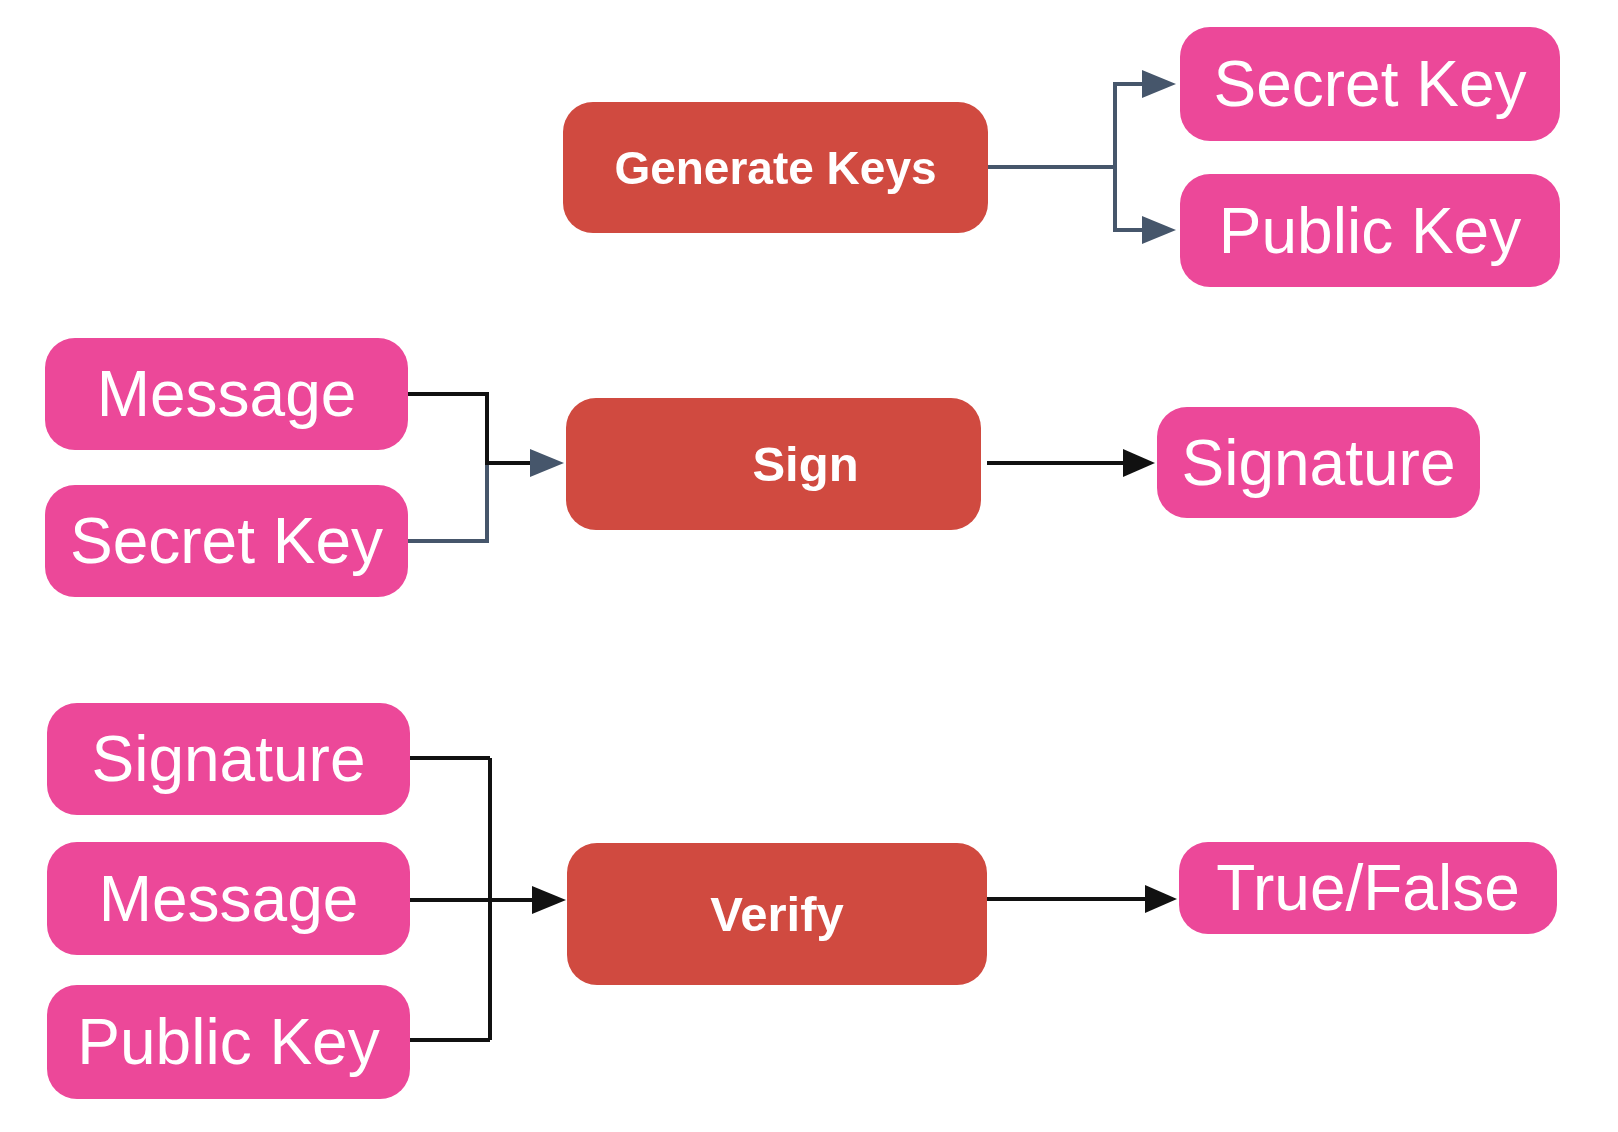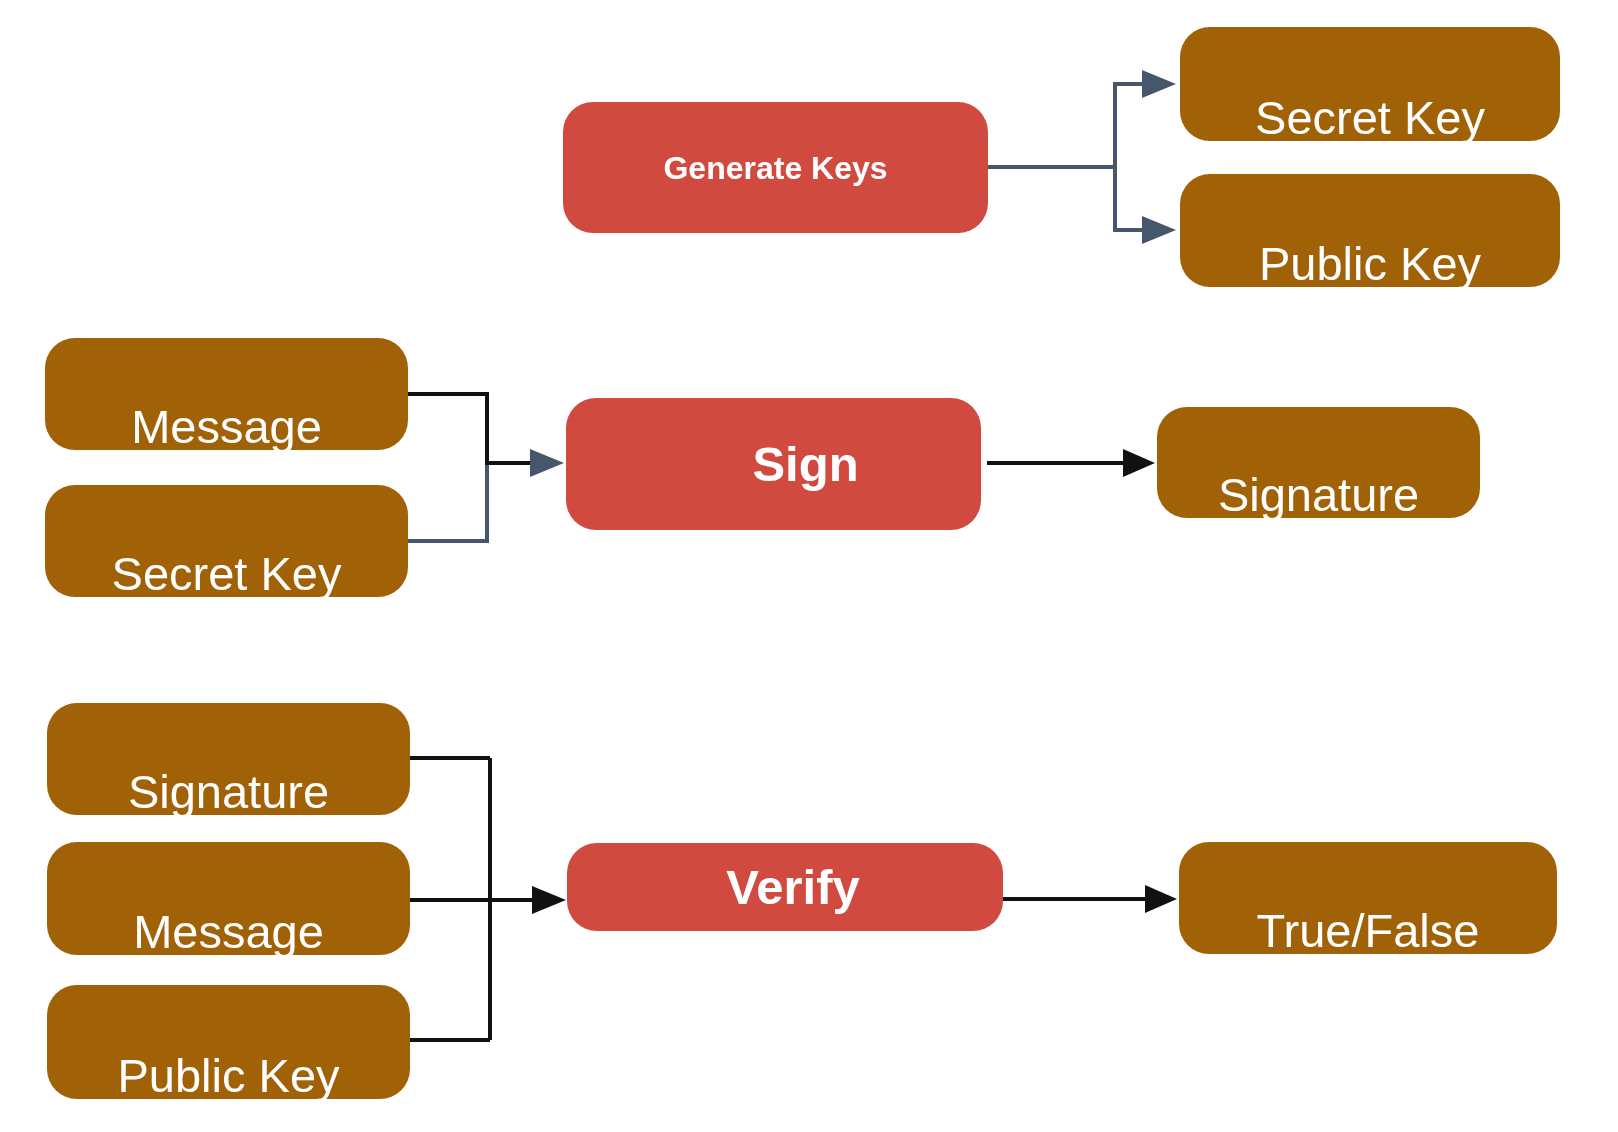--- a/index.html
+++ b/index.html
@@ -12,39 +12,39 @@
   }
   .connectors{position:absolute;left:0;top:0;width:1618px;height:1132px;}
   .node{
     position:absolute;
     display:flex;align-items:center;justify-content:center;
     border-radius:30px;
     color:#FFFFFF;
     line-height:1;
     white-space:nowrap;
   }
-  .node--data{background:#a16207;font-size:47px;font-weight:400;align-items:flex-end;}
+  .node--data{background:#ec4899;font-size:64px;font-weight:400;}
   .node--process{background:#D04A40;font-weight:bold;font-size:49px;}
 
   
-  #node-generate-keys{left:563px;top:102px;width:425px;height:131px;font-size:32px;}
+  #node-generate-keys{left:563px;top:102px;width:425px;height:131px;font-size:46px;}
   #node-secret-key-out{left:1180px;top:27px;width:380px;height:114px;}
   #node-public-key-out{left:1180px;top:174px;width:380px;height:113px;}
 
   #node-message-sign{left:45px;top:338px;width:363px;height:112px;}
   #node-secret-key-sign{left:45px;top:485px;width:363px;height:112px;}
   #node-sign{left:566px;top:398px;width:415px;height:132px;}
   #node-sign .node-label{margin-left:64px;} 
   #node-signature-out{left:1157px;top:407px;width:323px;height:111px;}
 
   #node-signature-verify{left:47px;top:703px;width:363px;height:112px;}
   #node-message-verify{left:47px;top:842px;width:363px;height:113px;}
   #node-public-key-verify{left:47px;top:985px;width:363px;height:114px;}
-  #node-verify{left:567px;top:843px;width:420px;height:88px;padding-left:16px;}
-  #node-true-false{left:1179px;top:842px;width:378px;height:112px;}
+  #node-verify{left:567px;top:843px;width:420px;height:142px;}
+  #node-true-false{left:1179px;top:842px;width:378px;height:92px;border-radius:29px;}
 
   .stroke-dark{stroke:#111111;stroke-width:4;fill:none;}
   .stroke-slate{stroke:#46566B;stroke-width:4;fill:none;}
   .head-dark{fill:#111111;stroke:none;}
   .head-slate{fill:#46566B;stroke:none;}
 </style>
 </head>
 <body>
 
 <div class="canvas">

